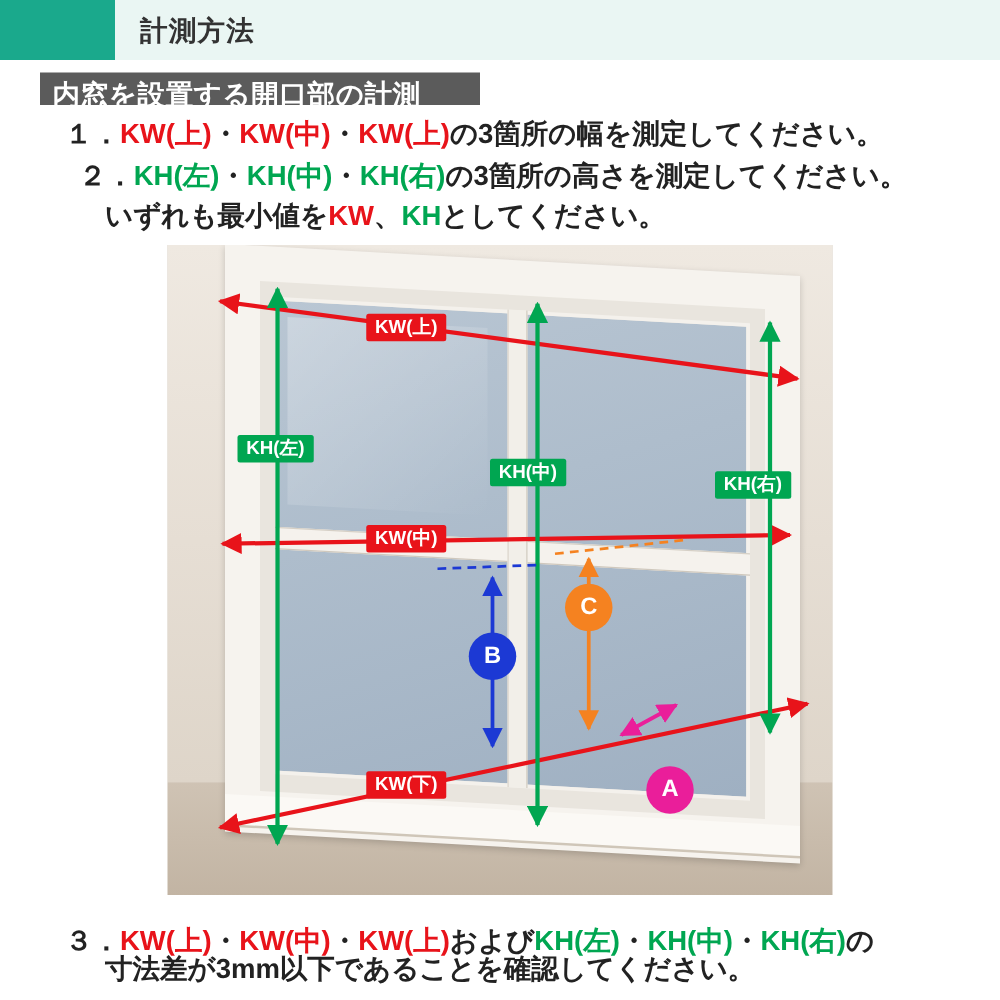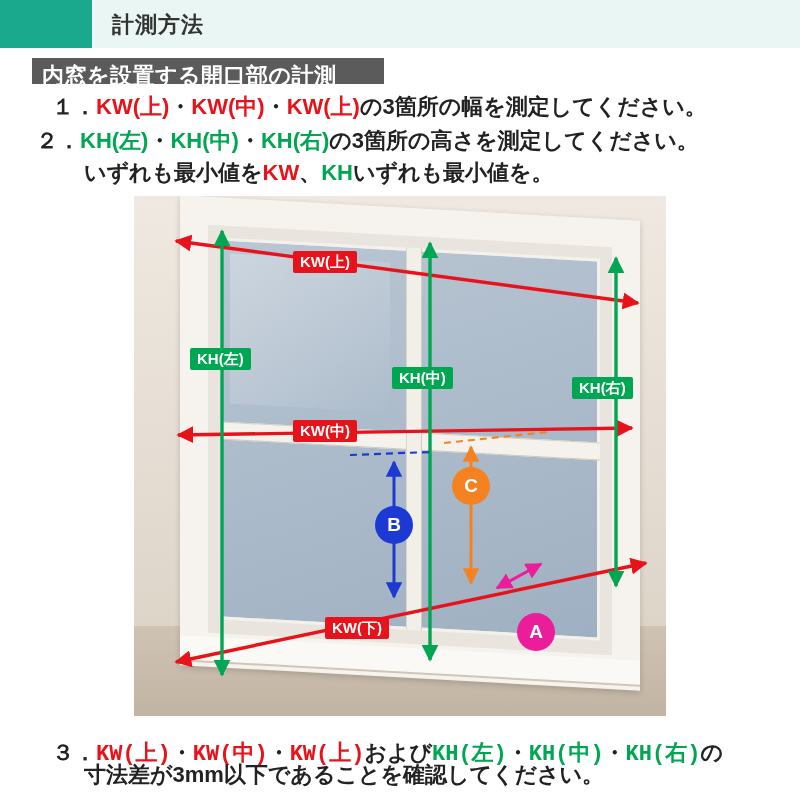--- a/index.html
+++ b/index.html
@@ -46,23 +46,23 @@
     position: absolute;
     font-size: 22px;
     color: #222222;
     font-weight: bold;
     white-space: nowrap;
     letter-spacing: 0px;
   }
   .kw { color: #e8131a; }
   .kh { color: #00a651; }
   #instr1 { left: 52px; top: 92px; }
-  #instr2 { left: 36px; top: 126px; }
+  #instr2 { left: 63px; top: 126px; }
   #instr2b { left: 84px; top: 158px; }
-  #instr3 { left: 52px; top: 738px; font-family: Liberation Mono, monospace; }
+  #instr3 { left: 52px; top: 738px; }
   #instr3b { left: 84px; top: 760px; }
 
   
   #photo {
     position: absolute; left: 134px; top: 196px; width: 532px; height: 520px;
     background: #d8cfc4;
     overflow: hidden;
   }
   
   #wall-upper {
@@ -159,21 +159,21 @@
 <div id="subheader-label">内窓を設置する開口部の計測</div>
 
 <div class="instr" id="instr1">
   <span>１．</span><span class="kw">KW(上)</span><span>・</span><span class="kw">KW(中)</span><span>・</span><span class="kw">KW(上)</span><span>の3箇所の幅を測定してください。</span>
 </div>
 
 <div class="instr" id="instr2">
   <span>２．</span><span class="kh">KH(左)</span><span>・</span><span class="kh">KH(中)</span><span>・</span><span class="kh">KH(右)</span><span>の3箇所の高さを測定してください。</span>
 </div>
 <div class="instr" id="instr2b">
-  <span>いずれも最小値を</span><span class="kw">KW</span><span>、</span><span class="kh">KH</span><span>いずれも最小値を。</span>
+  <span>いずれも最小値を</span><span class="kw">KW</span><span>、</span><span class="kh">KH</span><span>としてください。</span>
 </div>
 
 <div class="instr" id="instr3">
   <span>３．</span><span class="kw">KW(上)</span><span>・</span><span class="kw">KW(中)</span><span>・</span><span class="kw">KW(上)</span><span>および</span><span class="kh">KH(左)</span><span>・</span><span class="kh">KH(中)</span><span>・</span><span class="kh">KH(右)</span><span>の</span>
 </div>
 <div class="instr" id="instr3b">
   <span>寸法差が3mm以下であることを確認してください。</span>
 </div>
 
 <div id="photo">
@@ -238,21 +238,21 @@
   <line x1="394" y1="462" x2="394" y2="597" stroke="#1c39d4" stroke-width="3" marker-end="url(#ar-blu)" marker-start="url(#ar-blu-s)"></line>
 
   <line x1="444" y1="443" x2="548" y2="432" stroke="#f58220" stroke-width="2.2" stroke-dasharray="7 5"></line>
   <line x1="471" y1="447" x2="471" y2="583" stroke="#f58220" stroke-width="3" marker-end="url(#ar-org)" marker-start="url(#ar-org-s)"></line>
 
   <line x1="497" y1="588" x2="541" y2="564" stroke="#ea1e9a" stroke-width="3" marker-end="url(#ar-pnk)" marker-start="url(#ar-pnk-s)"></line>
 </svg>
 
 <div class="tag tag-red" style="left:293px; top:251px;">KW(上)</div>
 <div class="tag tag-red" style="left:293px; top:420px;">KW(中)</div>
-<div class="tag tag-red" style="left:293px; top:617px;margin-left:32px;">KW(下)</div>
+<div class="tag tag-red" style="left:293px; top:617px;">KW(下)</div>
 
 <div class="tag tag-green" style="left:190px; top:348px;">KH(左)</div>
 <div class="tag tag-green" style="left:392px; top:367px;">KH(中)</div>
 <div class="tag tag-green" style="left:572px; top:377px;">KH(右)</div>
 
 <div class="circ c-blue" style="left:375px; top:506px;">B</div>
 <div class="circ c-orange" style="left:452px; top:467px;">C</div>
 <div class="circ c-pink" style="left:517px; top:613px;">A</div>
 
 </body></html>

